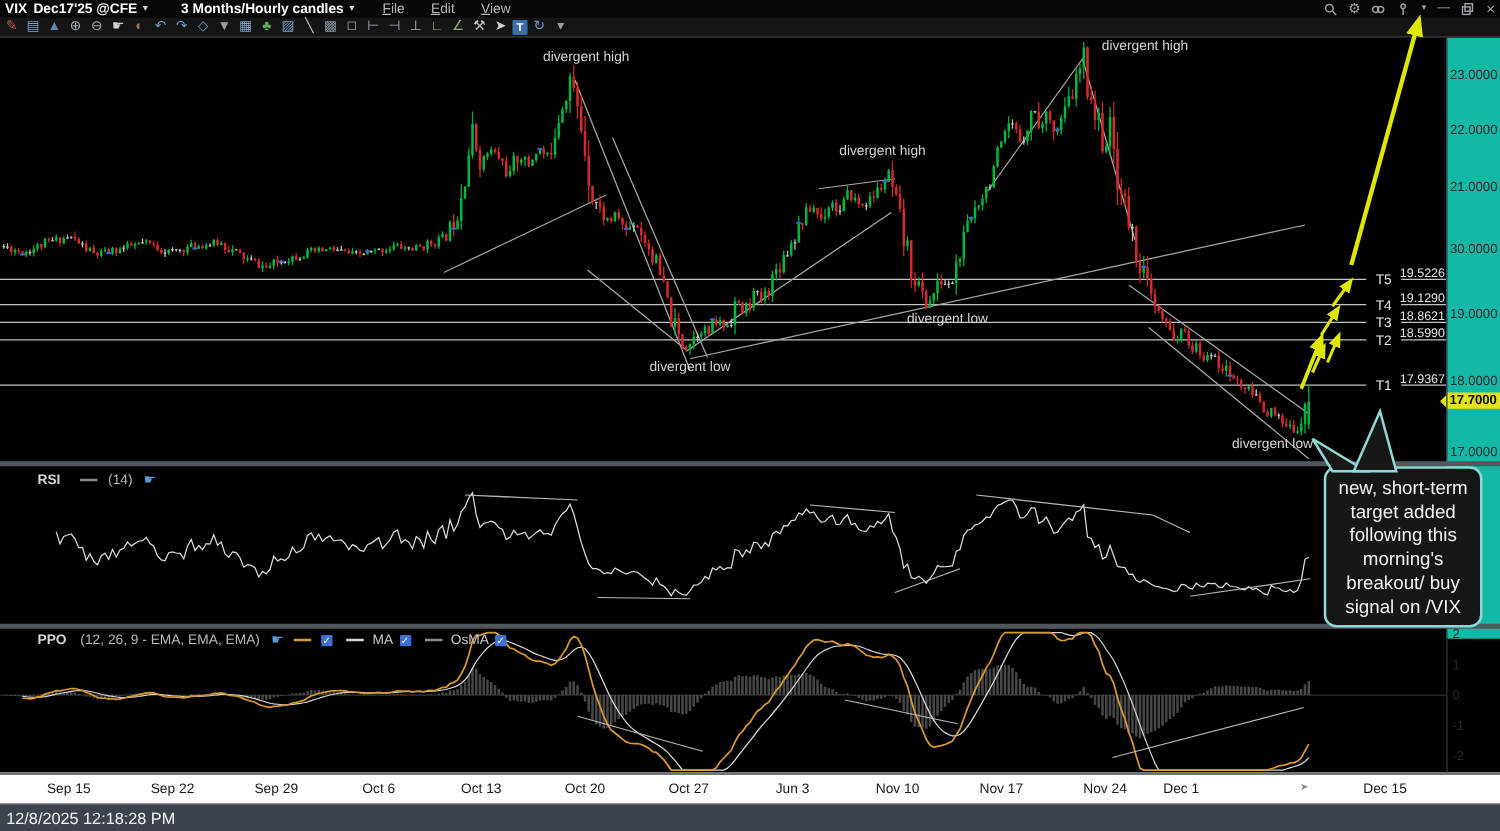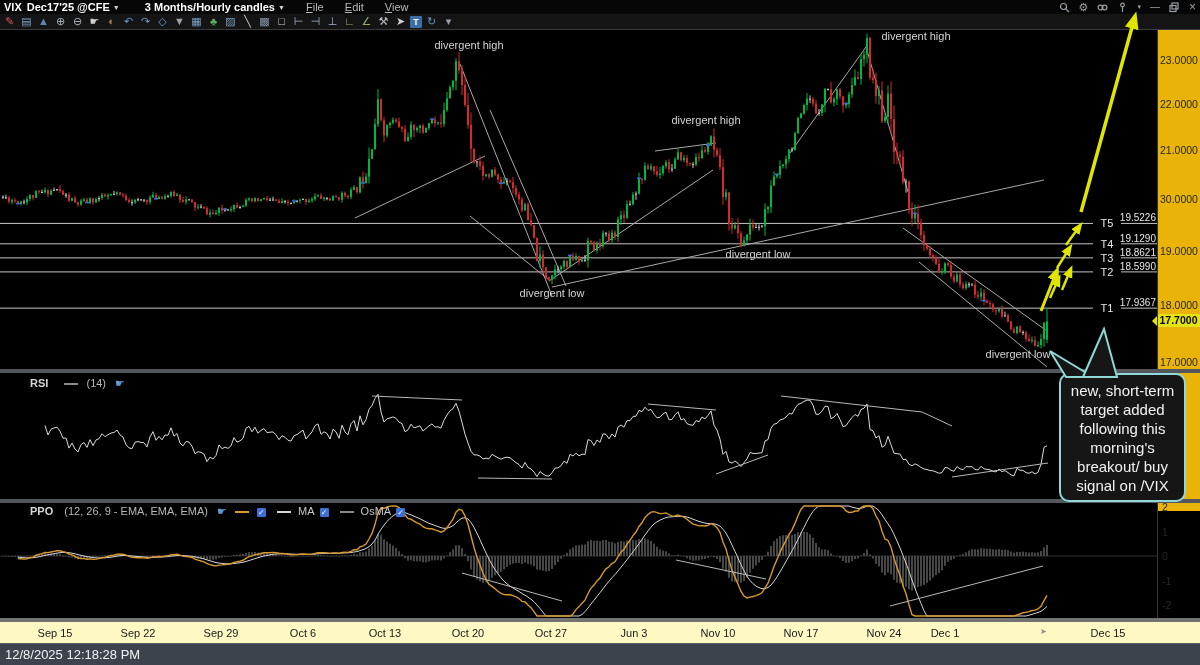--- a/index.html
+++ b/index.html
@@ -16,31 +16,31 @@
   .menu-item .ini{text-decoration:underline;}
   .tb-right{position:absolute;right:4px;top:0;height:14px;display:flex;align-items:center;gap:9px;}
   .tb-right .wicon{color:#9aa0a6;font-size:10px;line-height:14px;display:inline-block;}
   .tb-right svg{display:block;}
   
   .toolbar{position:absolute;left:0;top:14px;width:1200px;height:16px;background:#141414;
            border-bottom:1px solid #3a3a3a;z-index:5;display:flex;align-items:center;padding-left:2px;box-sizing:border-box;}
   .tbi{display:inline-block;width:15px;text-align:center;font-size:11px;line-height:15px;margin-right:2px;cursor:default;}
   .tbi.bgblue{background:#3a6ea5;color:#fff !important;width:12px;height:12px;line-height:12px;font-size:9px;font-weight:bold;border-radius:1px;}
   
-  .price-axis{position:absolute;left:1157px;top:30px;width:43px;height:481px;background:#eab308;z-index:1;}
+  .price-axis{position:absolute;left:1157px;top:30px;width:43px;height:481px;background:#14b8a6;z-index:1;}
   .pa-tick{position:absolute;left:3px;color:#26282a;font-size:10.5px;}
   .ppo-tick{position:absolute;left:5px;color:#26282a;font-size:10.5px;}
   .price-tag{position:absolute;left:0;width:43px;height:13px;background:#e3e316;color:#0a0a00;
              font-size:10.5px;font-weight:bold;line-height:13px;text-align:center;}
   .price-tag .notch{position:absolute;left:-5px;top:1.5px;width:0;height:0;border-top:5px solid transparent;
              border-bottom:5px solid transparent;border-right:5px solid #e3e316;}
   .vborder{position:absolute;left:1157px;top:30px;width:1px;height:588px;background:#33363a;z-index:2;}
   .separator{position:absolute;left:0;width:1200px;height:4px;background:#53575c;z-index:3;}
-  .time-axis{position:absolute;left:0;top:618px;width:1200px;height:25px;background:#fef9c3;
-             border-top:4px solid #737373;box-sizing:border-box;z-index:1;text-align:right;}
+  .time-axis{position:absolute;left:0;top:618px;width:1200px;height:25px;background:#ffffff;
+             border-top:2px solid #737373;box-sizing:border-box;z-index:1;text-align:right;}
   .ta-label{position:absolute;top:5px;transform:translateX(-50%);color:#17191b;font-size:11px;}
   .ta-marker{position:absolute;top:5px;color:#8a8a8a;font-size:8px;}
   .statusbar{position:absolute;left:0;top:643px;width:1200px;height:22px;background:#3c434d;
              border-top:1px solid #5a626e;box-sizing:border-box;color:#f2f2f2;font-size:13px;
              line-height:21px;padding-left:5px;z-index:5;}
   
   #chart-svg{position:absolute;left:0;top:0;width:1200px;height:665px;z-index:2;}
   
   .panel-header{position:absolute;left:4px;z-index:4;font-size:11px;color:#b8b8b8;white-space:nowrap;}
   .panel-header .ph-title{font-weight:bold;color:#d6d6d6;margin-right:8px;padding-left:26px;}

